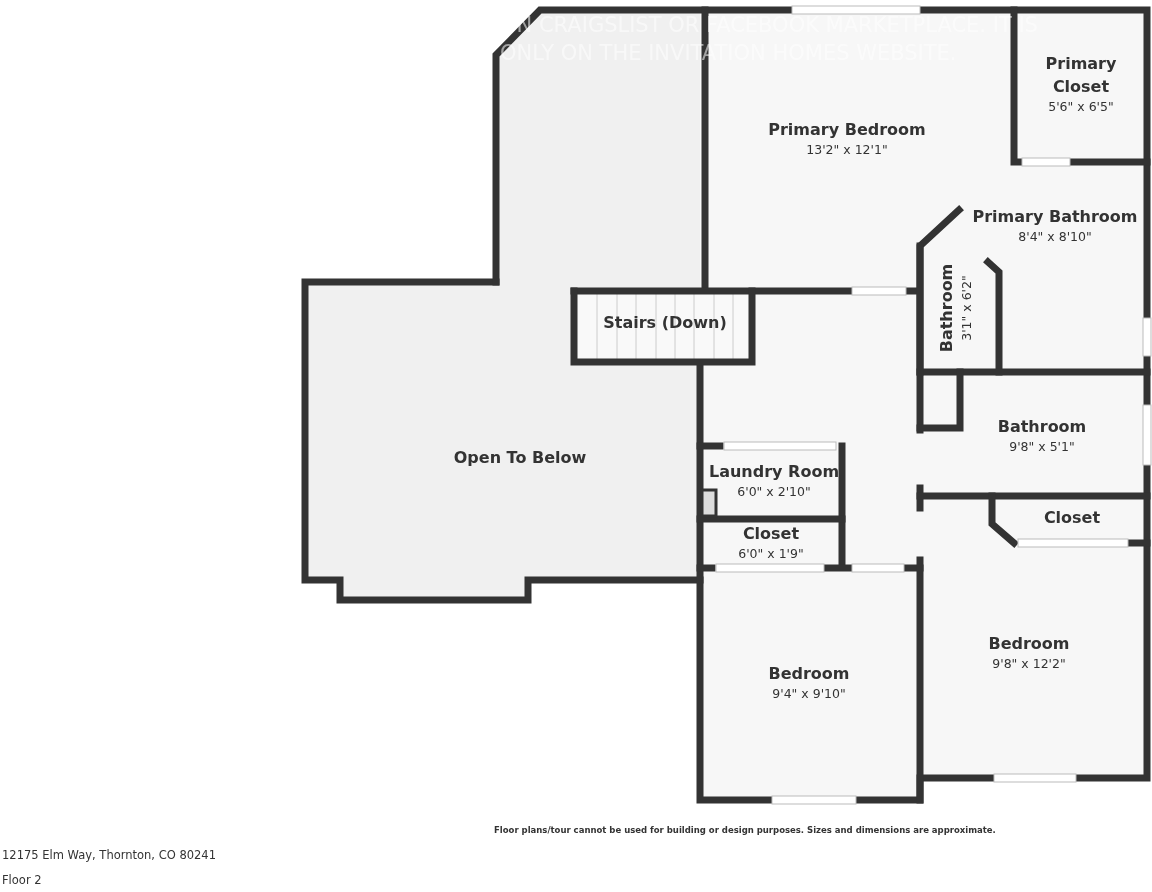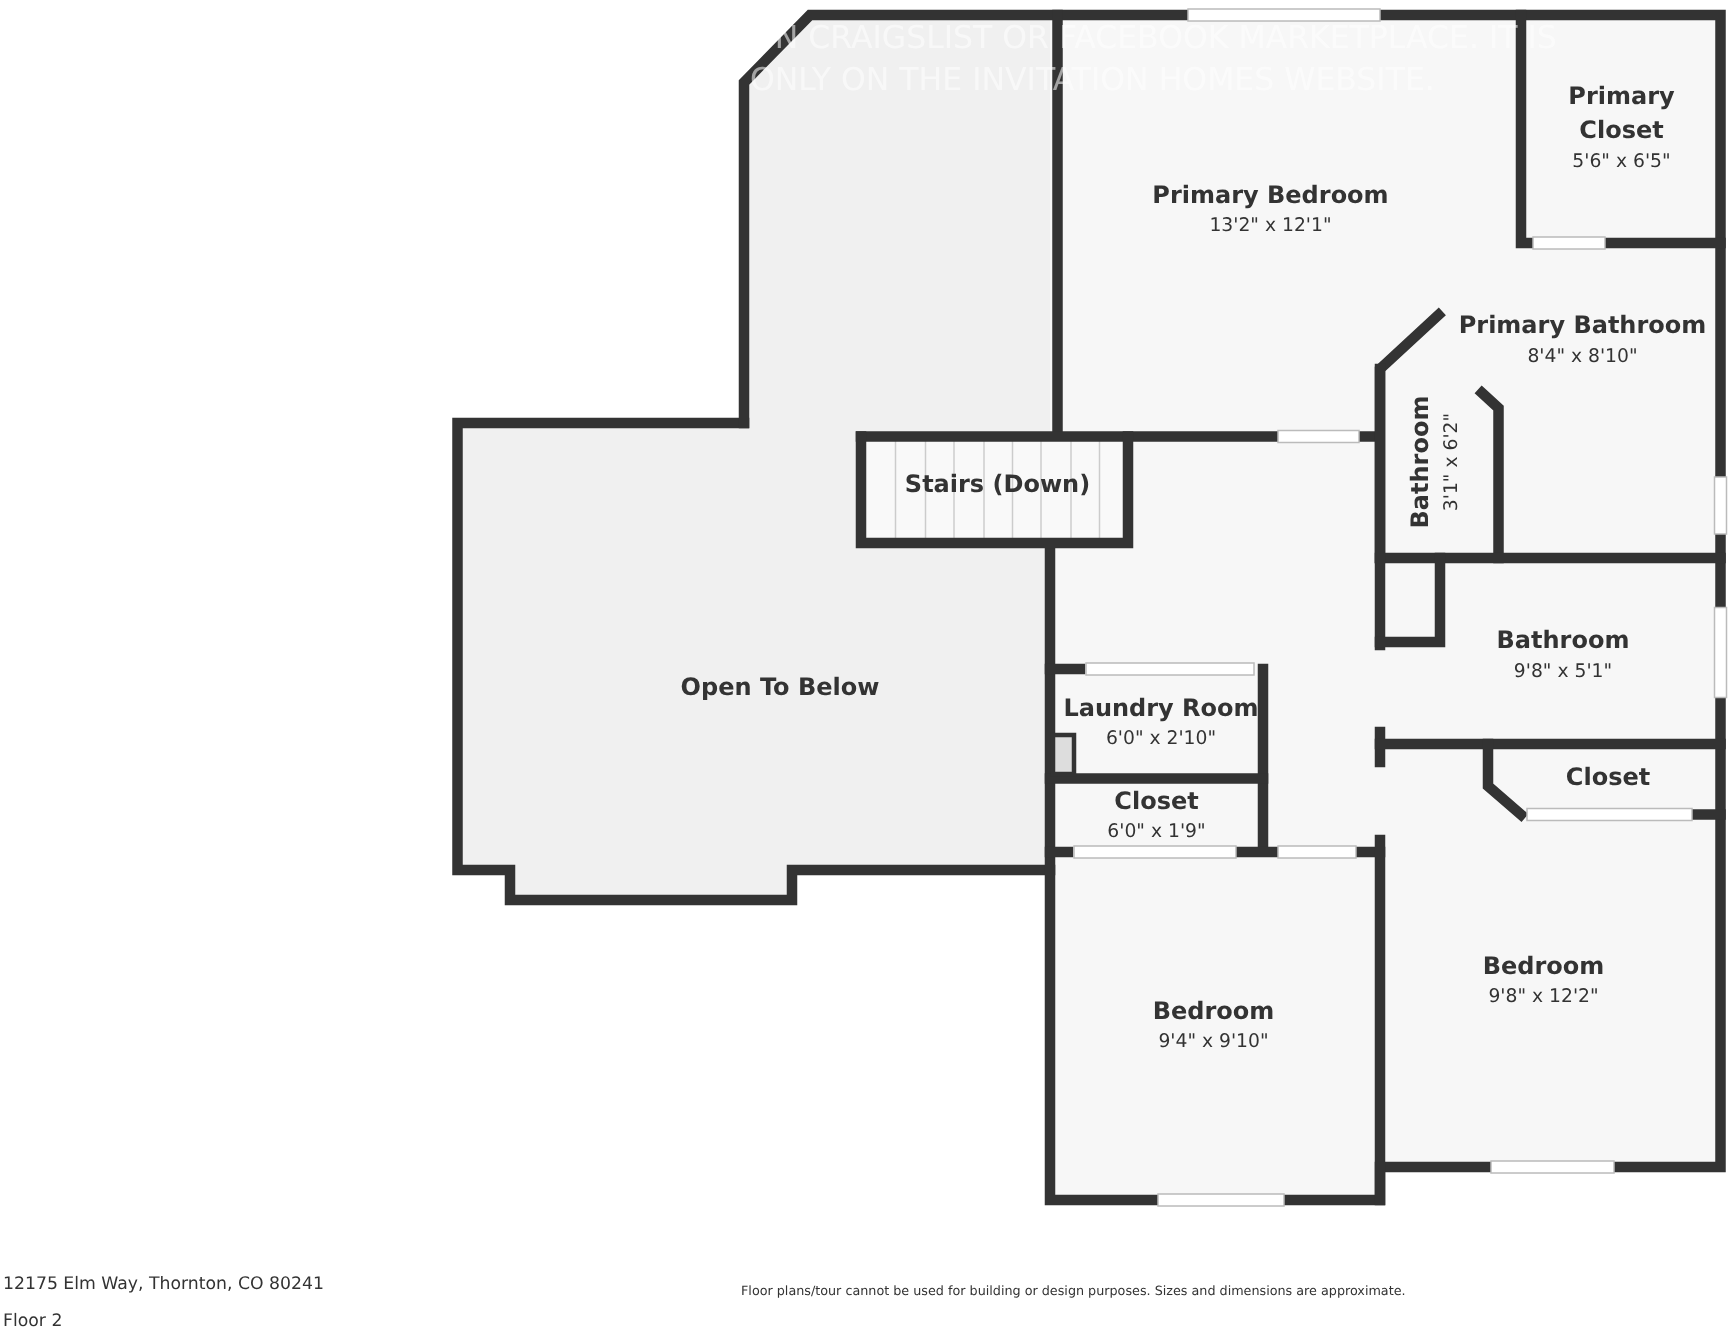--- a/index.html
+++ b/index.html
@@ -5,21 +5,21 @@
   html, body { margin:0; padding:0; background:#ffffff; }
   body { width:1152px; height:892px; position:relative; overflow:hidden; font-family:"DejaVu Sans", sans-serif; }
   #plan { position:absolute; left:0; top:0; }
   .wall { fill:none; stroke:#333333; stroke-width:7; stroke-linejoin:miter; stroke-linecap:square; }
   .win { fill:#ffffff; stroke:#bbbbbb; stroke-width:1; }
   .room-label { font-family:"DejaVu Sans", sans-serif; font-weight:bold; font-size:16px; fill:#333333; text-anchor:middle; }
   .room-dim { font-family:"DejaVu Sans", sans-serif; font-size:12.5px; fill:#333333; text-anchor:middle; }
   .watermark { font-family:"DejaVu Sans", sans-serif; font-size:21px; fill:#ffffff; fill-opacity:0.55; }
   .footer-addr { position:absolute; left:2px; top:848px; font-size:11.5px; color:#333;text-align:right; }
   .footer-floor { position:absolute; left:2px; top:873px; font-size:11.5px; color:#333;text-align:center; }
-  .footer-disc { position:absolute; left:494px; top:856px; font-size:8.5px; color:#333; font-weight:normal; }
+  .footer-disc { position:absolute; left:494px; top:825px; font-size:8.5px; color:#333; font-weight:bold; }
 </style>
 </head>
 <body>
 
 <svg id="plan" width="1152" height="892" viewBox="0 0 1152 892">
 
   <g>
     <polygon fill="#f0f0f0" points="305,282 496,282 496,55 540,10 700,10 700,580 528,580 528,600 340,600 340,580 305,580"></polygon>
     <polygon fill="#f7f7f7" points="700,10 1147,10 1147,778 920,778 920,800 700,800 700,580 700,10"></polygon>
   </g>

